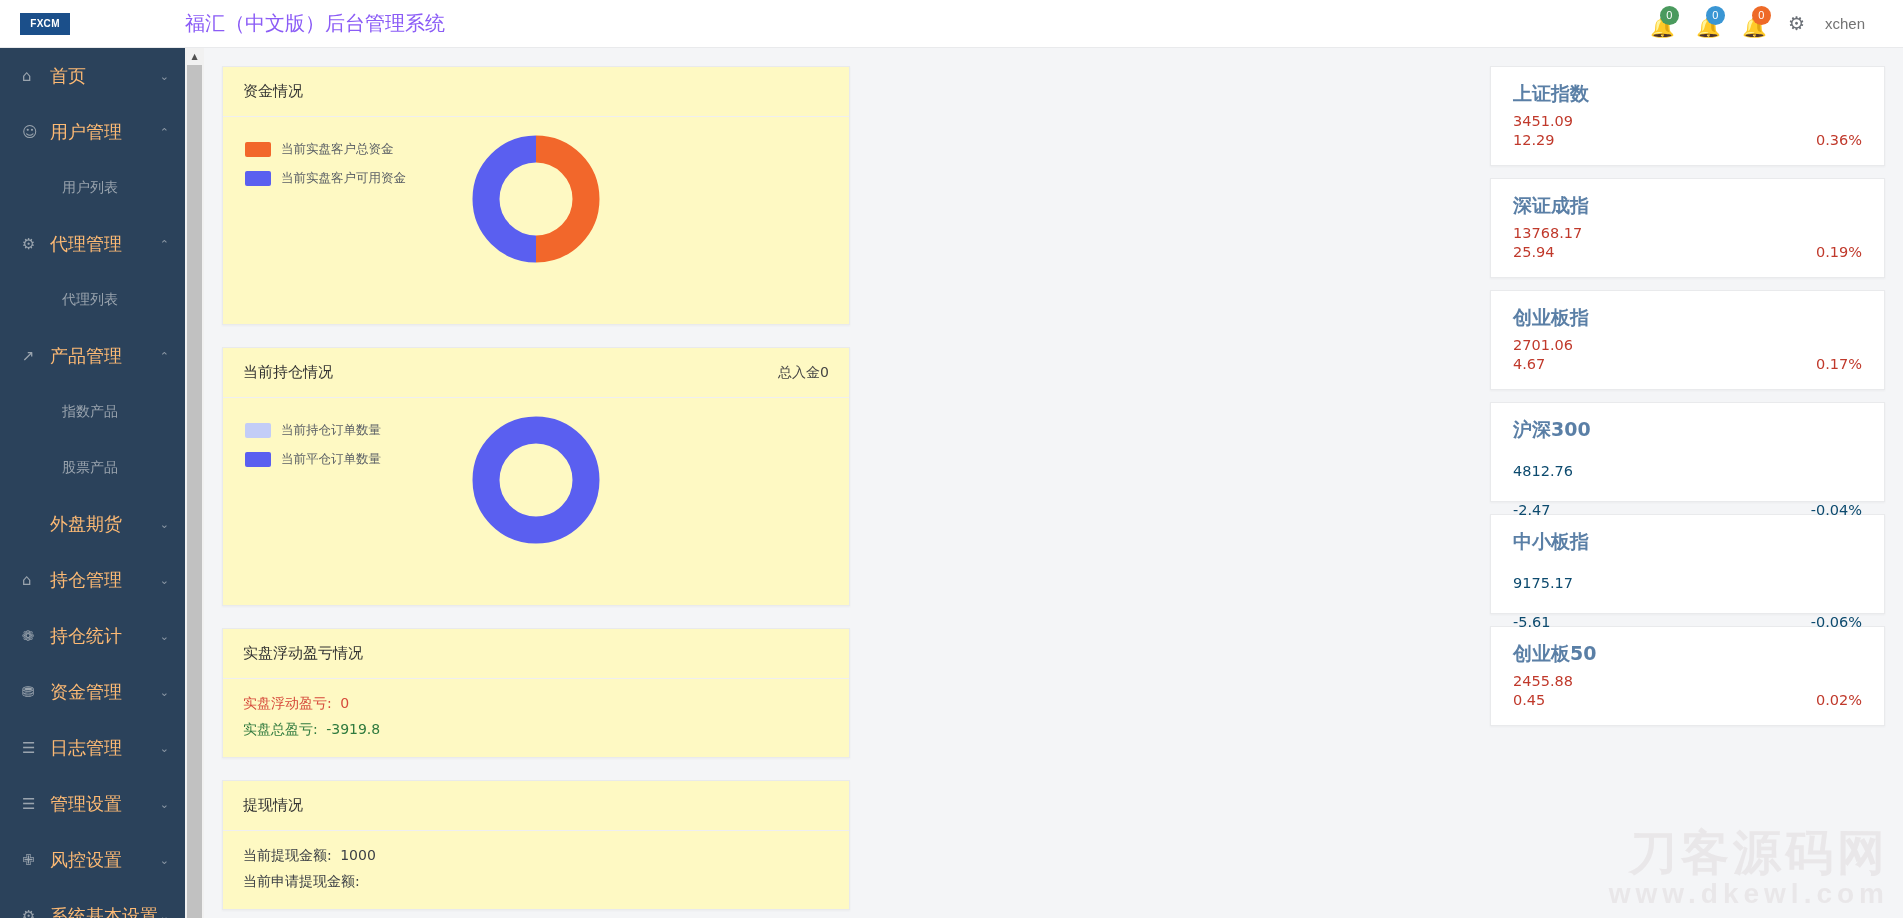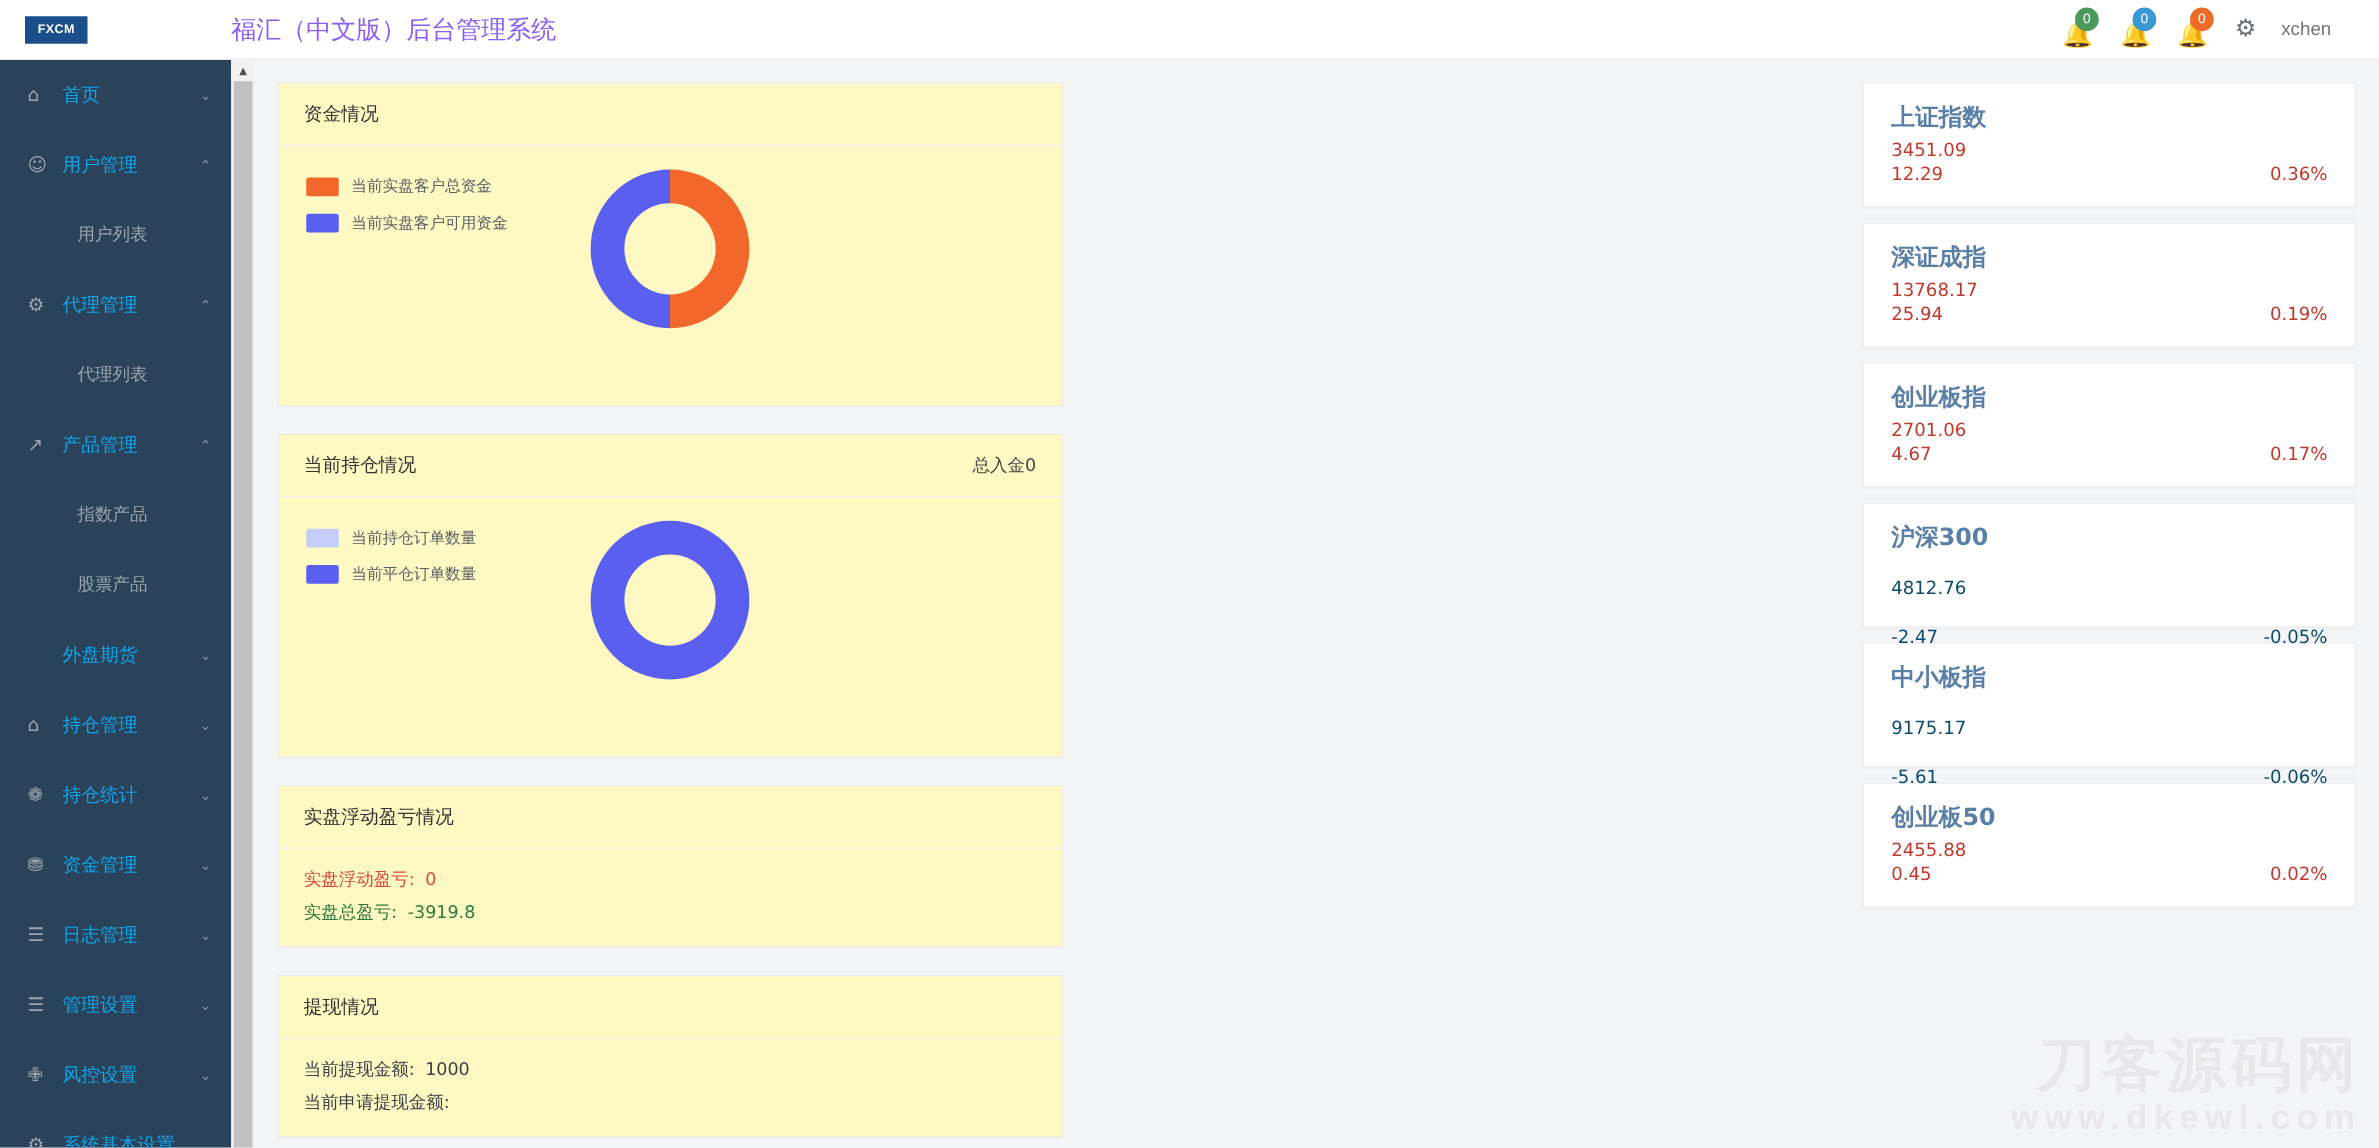--- a/index.html
+++ b/index.html
@@ -50,21 +50,21 @@
   }
   .nav-item {
     display: flex; align-items: center; height: 56px;
     padding: 0 16px 0 22px; cursor: pointer; position: relative;
   }
   .nav-ico {
     width: 22px; font-size: 15px; color: #9aa4ae; flex: 0 0 22px;
     font-family: "DejaVu Sans", sans-serif; line-height: 1;
   }
   .nav-label {
-    font-size: 15px; color: #0ea5e9; margin-left: 6px;
+    font-size: 18px; color: #fdba74; margin-left: 6px;
     font-family: "DejaVu Sans", sans-serif; white-space: nowrap;
   }
   .nav-arrow {
     margin-left: auto; font-size: 11px; color: #8d99a6;
     font-family: "DejaVu Sans", sans-serif;
   }
   .sub-item {
     display: flex; align-items: center; height: 56px;
     padding-left: 62px; cursor: pointer;
   }
@@ -385,21 +385,21 @@
           <div class="idx-row">
             <span class="up">4.67</span>
             <span class="idx-pct up">0.17%</span>
           </div>
         </div>
         <div class="idx-card">
           <div class="idx-name">沪深300</div>
           <div class="idx-price down">4812.76</div>
           <div class="idx-row">
             <span class="down">-2.47</span>
-            <span class="idx-pct down">-0.05%</span>
+            <span class="idx-pct down">-0.04%</span>
           </div>
         </div>
         <div class="idx-card">
           <div class="idx-name">中小板指</div>
           <div class="idx-price down">9175.17</div>
           <div class="idx-row">
             <span class="down">-5.61</span>
             <span class="idx-pct down">-0.06%</span>
           </div>
         </div>

